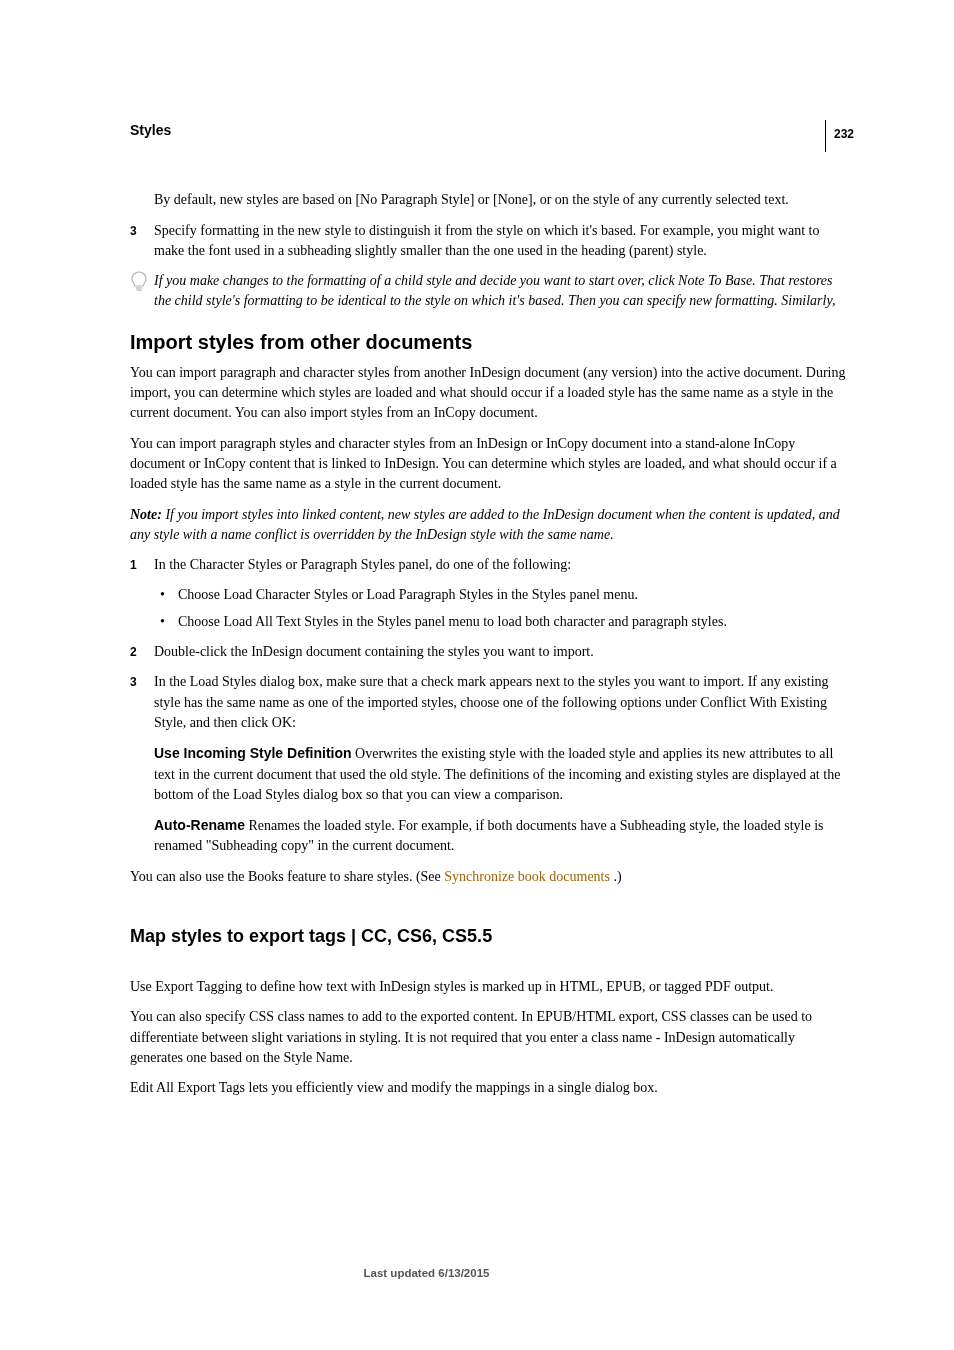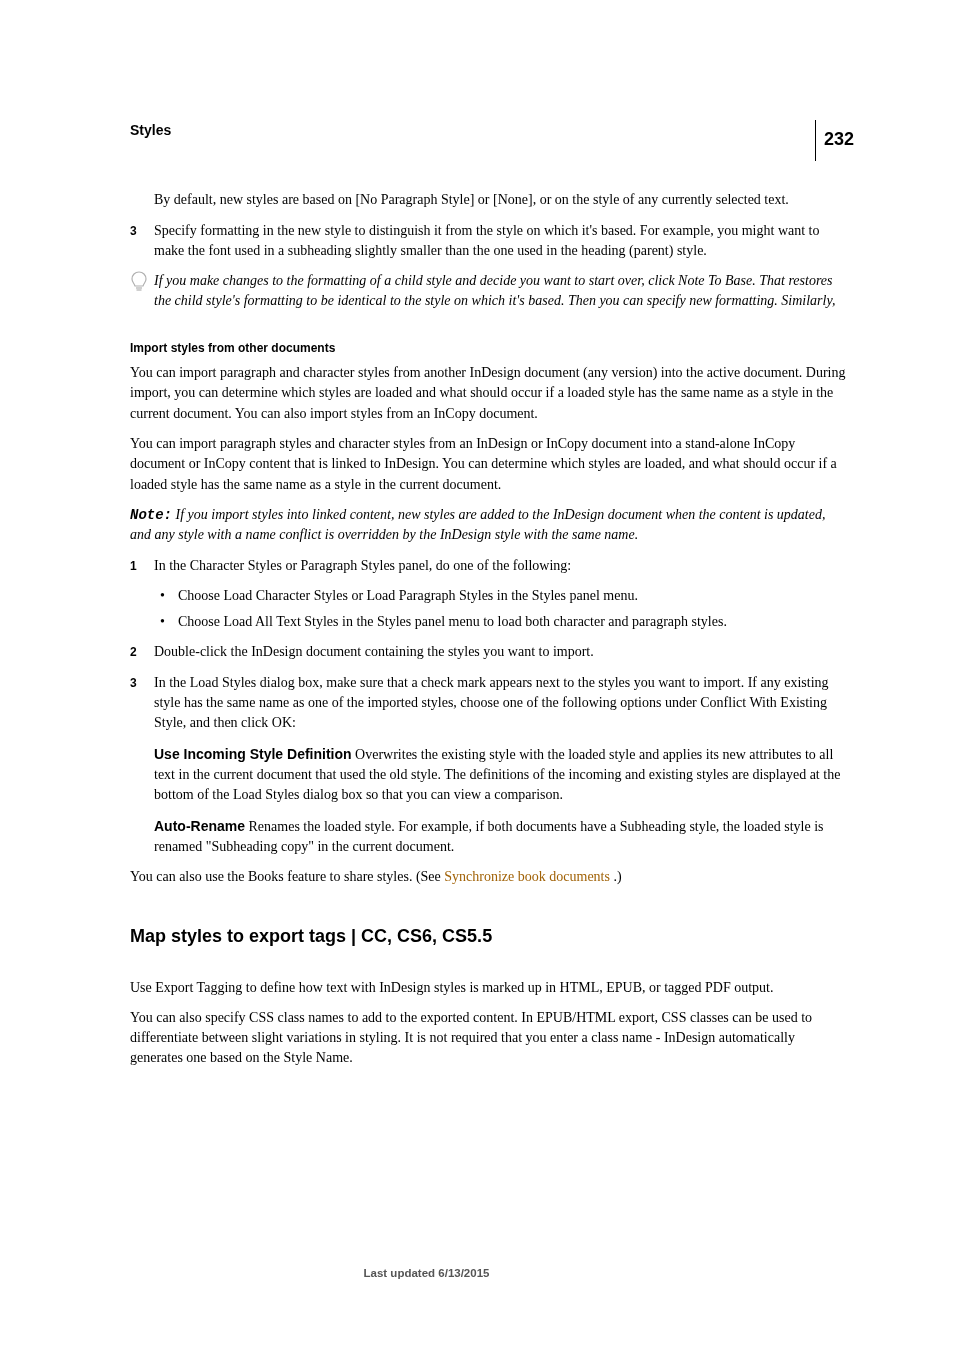--- a/index.html
+++ b/index.html
@@ -16,21 +16,21 @@
   .page {
     padding: 120px 108px 60px 130px;
     position: relative;
   }
   .page-number {
     position: absolute;
     top: 120px;
     right: 100px;
     font-family: "Myriad Pro", Arial, Helvetica, sans-serif;
     font-weight: bold;
-    font-size: 18px;
+    font-size: 12px;
     border-left: 1.5px solid #000;
     padding: 6px 0 9px 8px;
   }
   .sidebar-label {
     font-family: "Myriad Pro", Arial, Helvetica, sans-serif;
     font-weight: bold;
     font-size: 14px;
     margin-bottom: 50px;
   }
   .body-indent {
@@ -61,29 +61,28 @@
     flex-shrink: 0;
   }
   .tip-icon svg { display: block; }
   .tip-continued {
     font-style: italic;
     margin-bottom: 10px;
   }
   h2.subhead {
     font-family: "Myriad Pro", Arial, Helvetica, sans-serif;
     font-weight: bold;
-    font-size: 12px;
-    margin-top: 28px;
+    font-size: 20px;
+    margin-top: 16px;
     margin-bottom: 6px;
   }
   p { margin-bottom: 10px; }
   .note-label {
     font-weight: bold;
     font-style: italic;
-    font-family: Liberation Mono, monospace;
   }
   .note-body { font-style: italic; }
   .bullet {
     display: flex;
     margin-left: 24px;
     margin-bottom: 6px;
   }
   .bullet .dot {
     width: 24px;
     flex-shrink: 0;
@@ -171,15 +170,16 @@
   <p class="sub-step"><span class="run-in">Use Incoming Style Definition</span><span>  Overwrites the existing style with the loaded style and applies its new attributes to all text in the current document that used the old style. The definitions of the incoming and existing styles are displayed at the bottom of the Load Styles dialog box so that you can view a comparison.</span></p>
 
   <p class="sub-step"><span class="run-in">Auto-Rename</span><span>  Renames the loaded style. For example, if both documents have a Subheading style, the loaded style is renamed "Subheading copy" in the current document.</span></p>
 
   <p><span>You can also use the Books feature to share styles. (See </span><a href="#" class="link">Synchronize book documents</a><span> .)</span></p>
 
   <h1 class="section">Map styles to export tags | CC, CS6, CS5.5</h1>
 
   <p>Use Export Tagging to define how text with InDesign styles is marked up in HTML, EPUB, or tagged PDF output.</p>
   <p>You can also specify CSS class names to add to the exported content. In EPUB/HTML export, CSS classes can be used to differentiate between slight variations in styling. It is not required that you enter a class name - InDesign automatically generates one based on the Style Name.</p>
+  <p>Edit All Export Tags lets you efficiently view and modify the mappings in a single dialog box.</p>
 </div>
 
 <div class="footer">Last updated 6/13/2015</div>
 
 </body></html>

